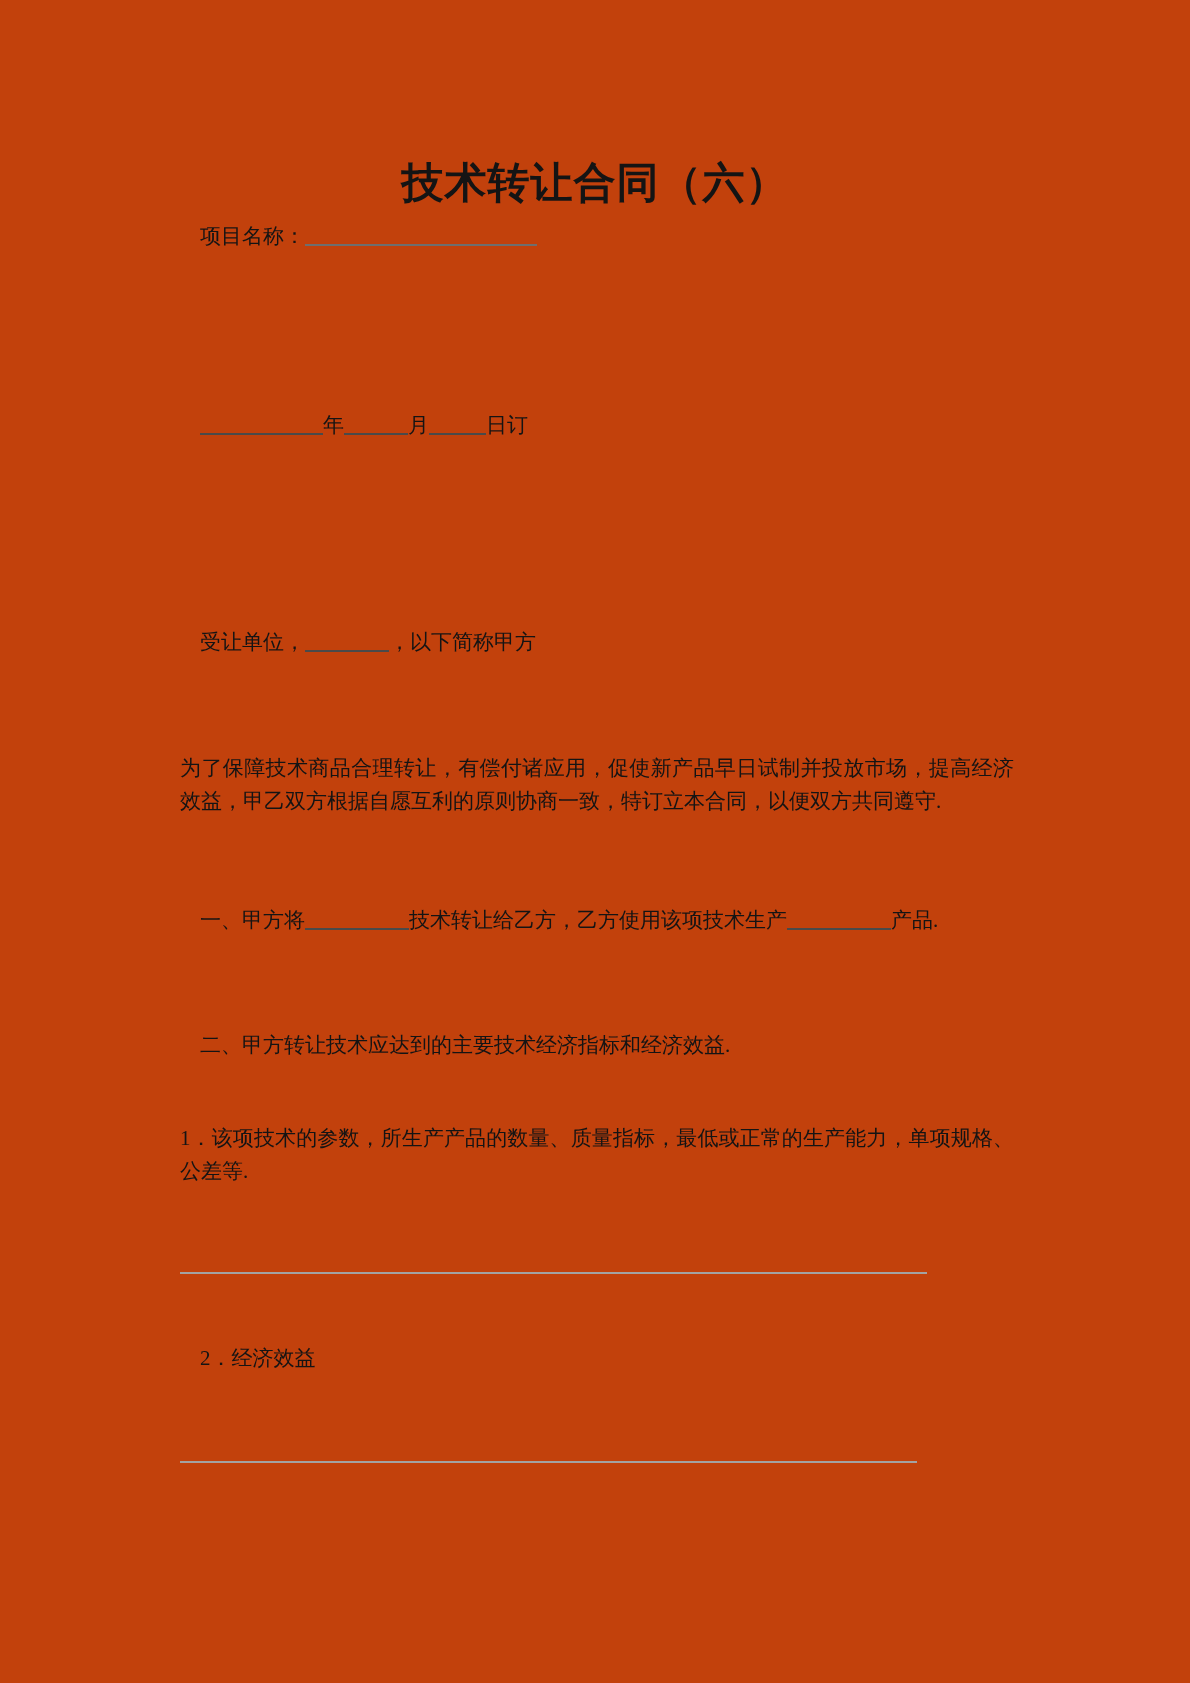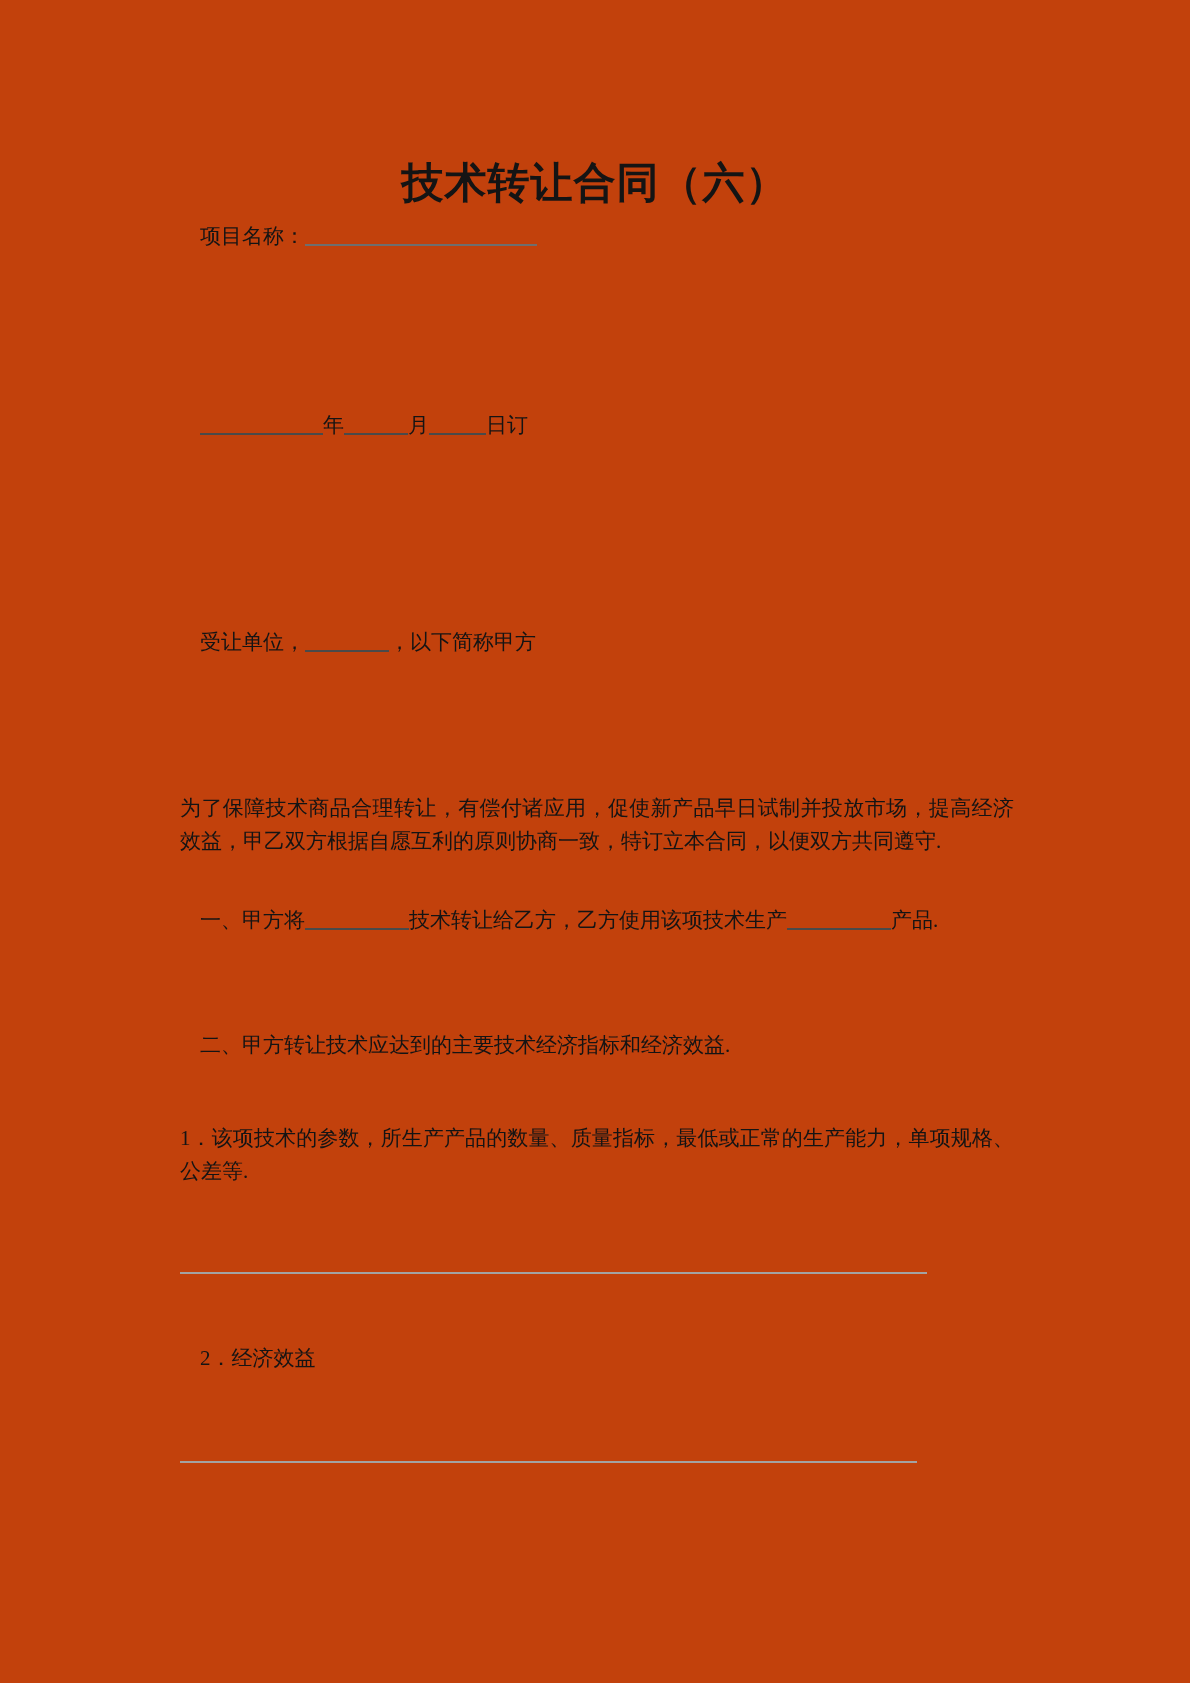--- a/index.html
+++ b/index.html
@@ -66,21 +66,21 @@
     position: absolute;
     left: 180px;
     height: 0;
     border-top: 2px solid #a3a3a3;
   }
   .t220  { top: 220px; }
   .t316  { top: 316px; }
   .t409  { top: 409px; text-align: right; }
   .t532  { top: 532px; }
   .t626  { top: 626px; }
-  .t752  { top: 752px; margin-top: 40px; }
+  .t752  { top: 752px; }
   .t904  { top: 904px; }
   .t1029 { top: 1029px; }
   .t1122 { top: 1122px; }
   .t1272 { top: 1272px; width: 747px; }
   .t1342 { top: 1342px; }
   .t1461 { top: 1461px; width: 737px; }
 </style>
 </head>
 <body>
 

